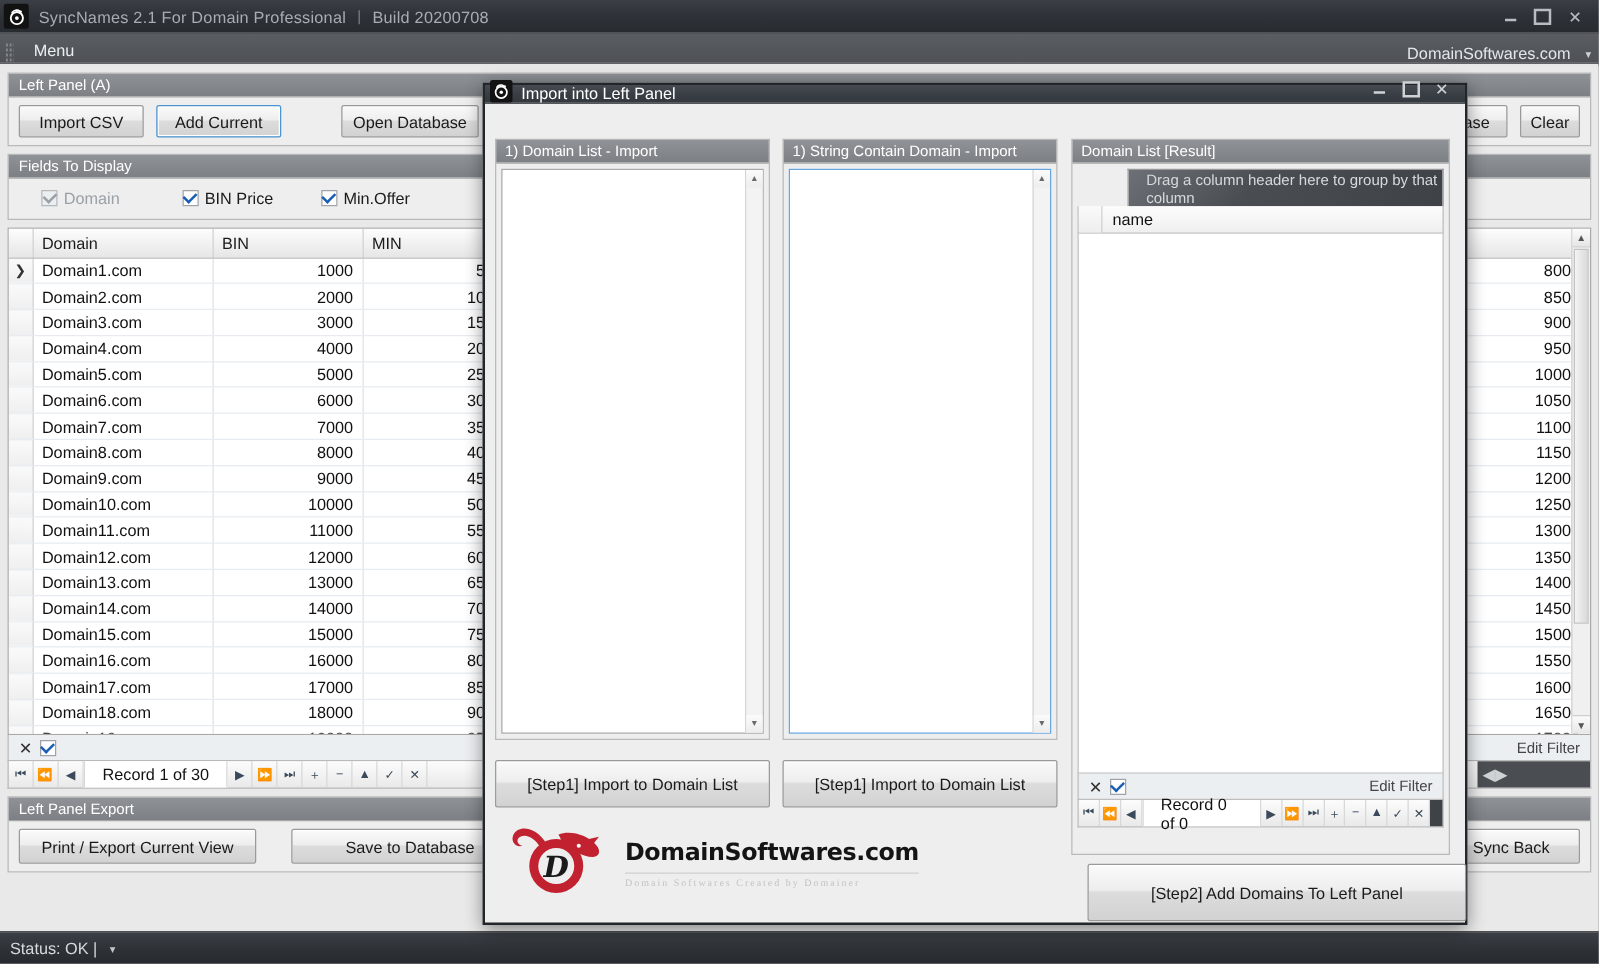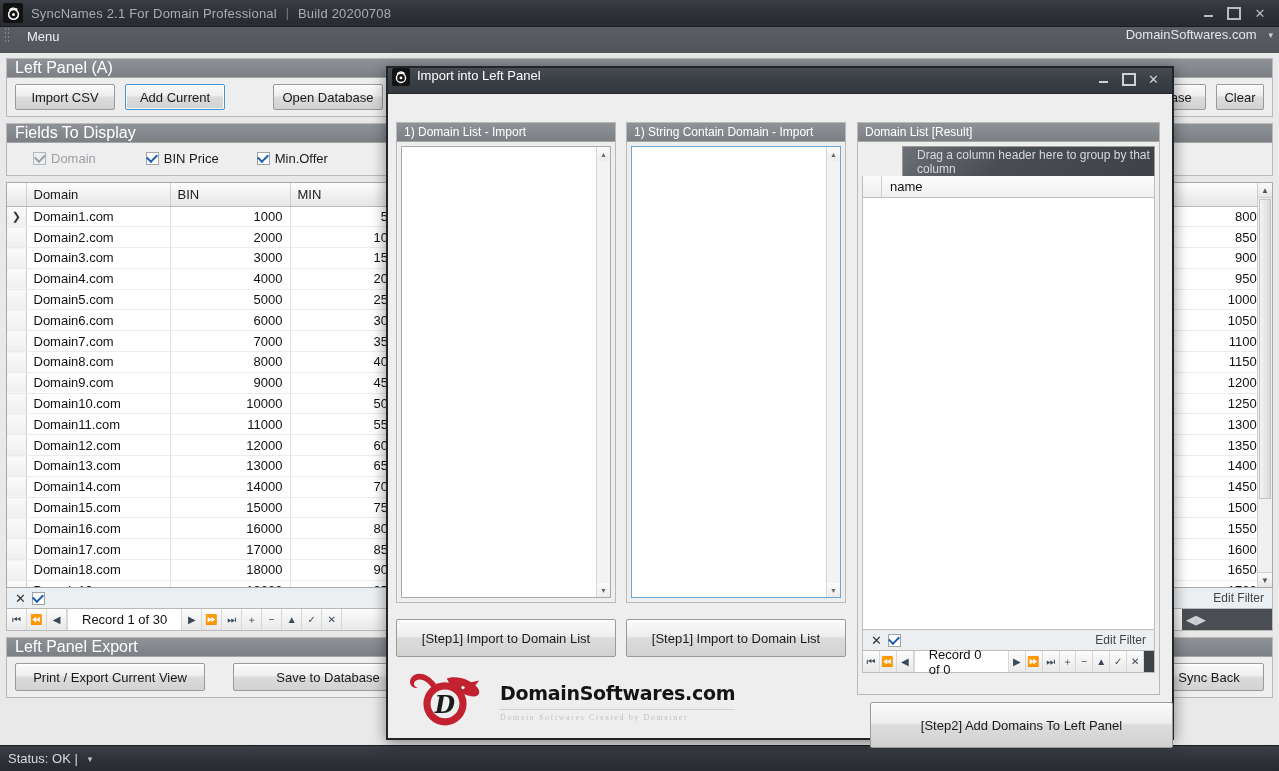--- a/index.html
+++ b/index.html
@@ -43,23 +43,23 @@
   }
   .win-btn {
     width: 26px; height: 24px; display: flex; align-items: center; justify-content: center;
     color: #b9bcc0; font-size: 13px;
   }
   .win-btn.min::after { content: ""; display: block; width: 9px; height: 2px; background: #b9bcc0; margin-top: 6px; }
   .win-btn.max::after { content: ""; display: block; width: 10px; height: 9px; border: 2px solid #b9bcc0; }
 
   
   .menubar {
-    position: absolute; left: 0; top: 27px; width: 1279px; height: 38px;
+    position: absolute; left: 0; top: 27px; width: 1279px; height: 24px;
     background: linear-gradient(to bottom, #5a5e63 0%, #4e5257 100%);
-    display: flex; align-items: flex-start;
+    display: flex; align-items: flex-end;
     border-bottom: 1px solid #34373b;
   }
   .grip {
     width: 7px; height: 16px; margin-left: 4px; margin-right: 6px;
     background-image: radial-gradient(#8a8d91 40%, transparent 41%);
     background-size: 3px 4px;
     opacity: .9;
   }
   .menu-item { color: #eceff1; font-size: 13px; padding: 2px 10px; }
   .menubar-right { margin-left: auto; display: flex; align-items: center; padding-right: 6px; }
@@ -75,21 +75,21 @@
 
   
   .group {
     border: 1px solid #b9b9b9;
     background: #eeeeee;
     margin-bottom: 6px;
   }
   .group-caption {
     height: 19px;
     background: linear-gradient(to bottom, #8f9398 0%, #7c8085 100%);
-    color: #ffffff; font-size: 16px;
+    color: #ffffff; font-size: 12px;
     display: flex; align-items: center;
     padding: 0 8px;
     border-bottom: 1px solid #a6a6a6;
   }
   .group-body { padding: 6px 8px; }
 
   
   .btn {
     height: 26px;
     background: linear-gradient(to bottom, #fafafa 0%, #eeeeee 45%, #dcdcdc 50%, #d2d2d2 100%);
@@ -224,23 +224,23 @@
   .status-caret { margin-left: 10px; font-size: 9px; color:#c3c6c9; }
 
   
   .dialog {
     position: absolute; left: 386px; top: 66px; width: 788px; height: 674px;
     background: #eeeeee;
     border: 2px solid #22262b;
     box-shadow: 0 3px 14px rgba(0,0,0,.45);
   }
   .dlg-title {
-    height: 26px;
+    height: 15px;
     background: linear-gradient(to bottom, #474c53 0%, #3a3f45 50%, #33383e 100%);
-    display: flex; align-items: flex-start;
+    display: flex; align-items: flex-end;
     border-bottom: 1px solid #23262a;
   }
   .dlg-icon {
     width: 18px; height: 18px; margin-left: 4px; margin-right: 7px;
     background: #121212; border-radius:2px;
     display:flex;align-items:center;justify-content:center; flex:none;
   }
   .dlg-title-text { color: #ffffff; font-size: 13px; }
   .dlg-ctrls { margin-left:auto; display:flex; align-items:center; padding-right:6px; }
   .dlg-btn { width: 25px; height: 22px; display:flex;align-items:center;justify-content:center; color:#cfd2d5; font-size:13px;}

